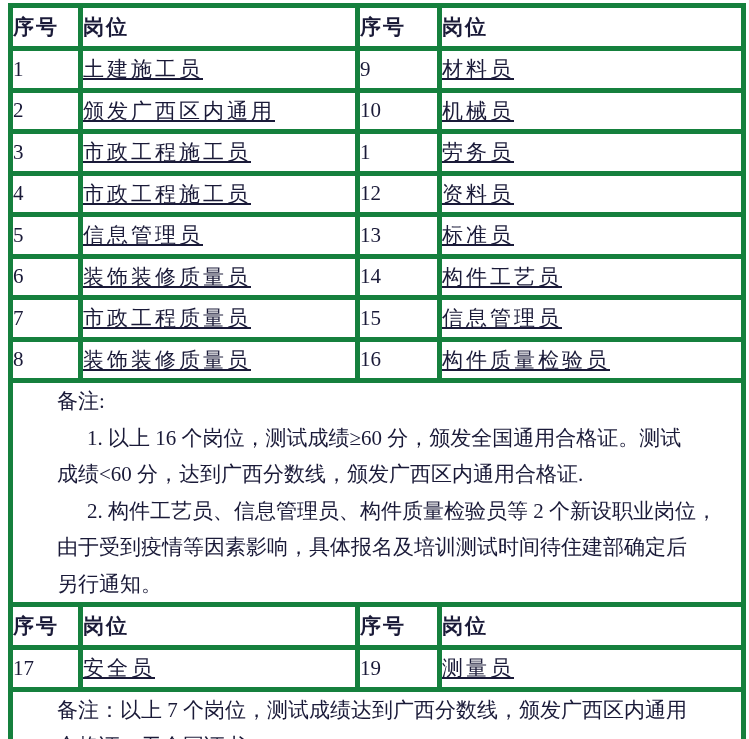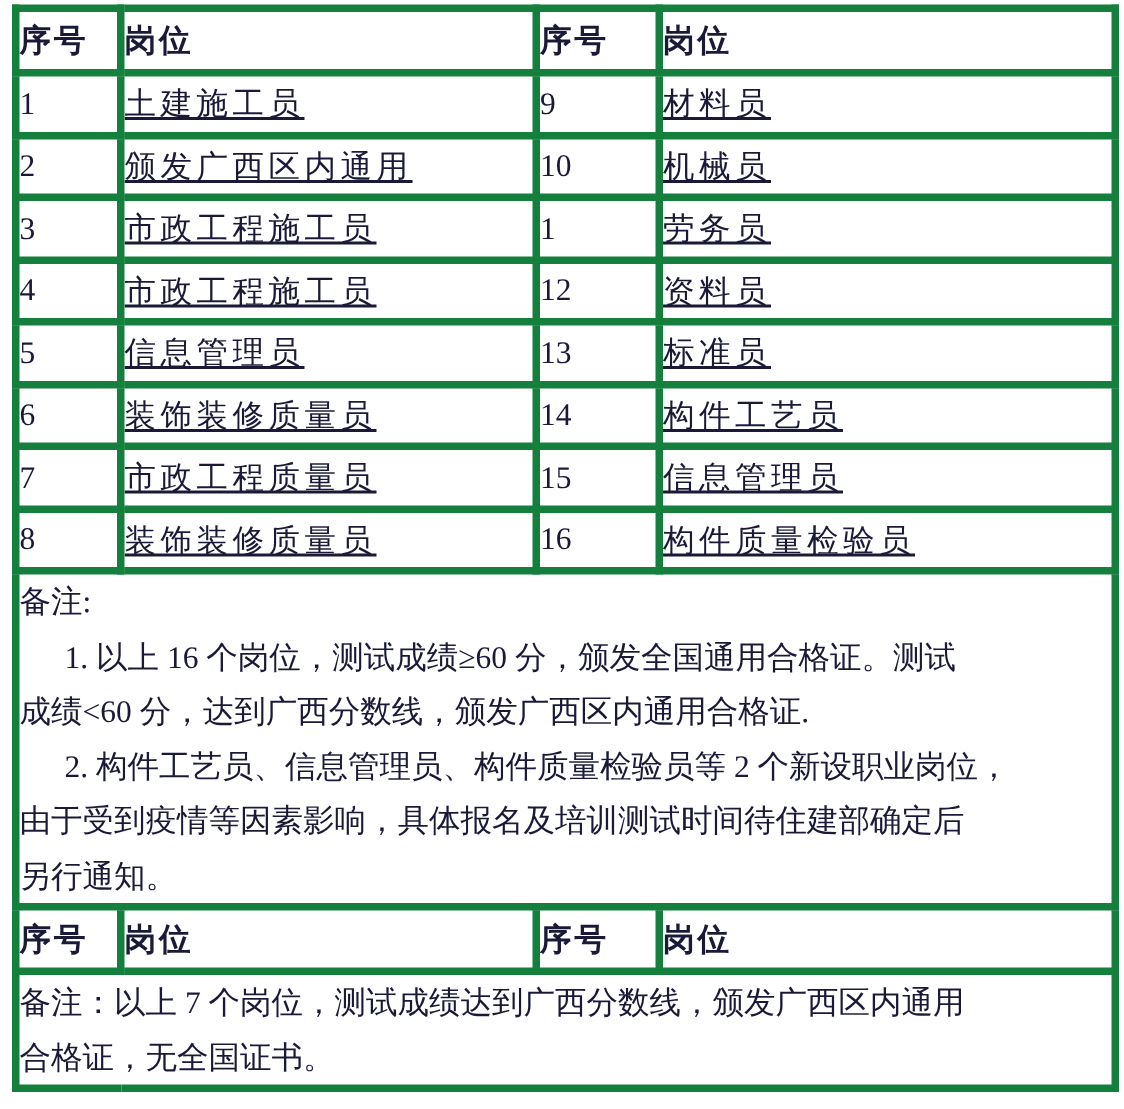--- a/index.html
+++ b/index.html
@@ -48,20 +48,21 @@
     white-space: normal;
     padding: 0 6px;
     vertical-align: top;
   }
   .note-line {
     line-height: 36.5px;
     height: 36.5px;
     white-space: nowrap;
     overflow: hidden;
     font-size: 21px;
+    margin-left: 44px;
   }
   .note-line.indent { padding-left: 30px; font-family: Liberation Serif, serif; }
 </style>
 </head>
 <body>
 
 <div class="doc-wrap">
   <table class="positions">
     <colgroup>
       <col class="c-serial-l">
@@ -138,20 +139,26 @@
       </td>
     </tr>
 
     <tr class="hdr">
       <th>序号</th>
       <th>岗位</th>
       <th>序号</th>
       <th>岗位</th>
     </tr>
 
+    <tr class="data">
+      <td class="serial">17</td>
+      <td class="post">安全员</td>
+      <td class="serial">19</td>
+      <td class="post">测量员</td>
+    </tr>
 
     <tr>
       <td class="notes" colspan="4">
         <div class="note-line">备注：以上 7 个岗位，测试成绩达到广西分数线，颁发广西区内通用</div>
         <div class="note-line">合格证，无全国证书。</div>
       </td>
     </tr>
   </tbody>
     </table>
 </div>

